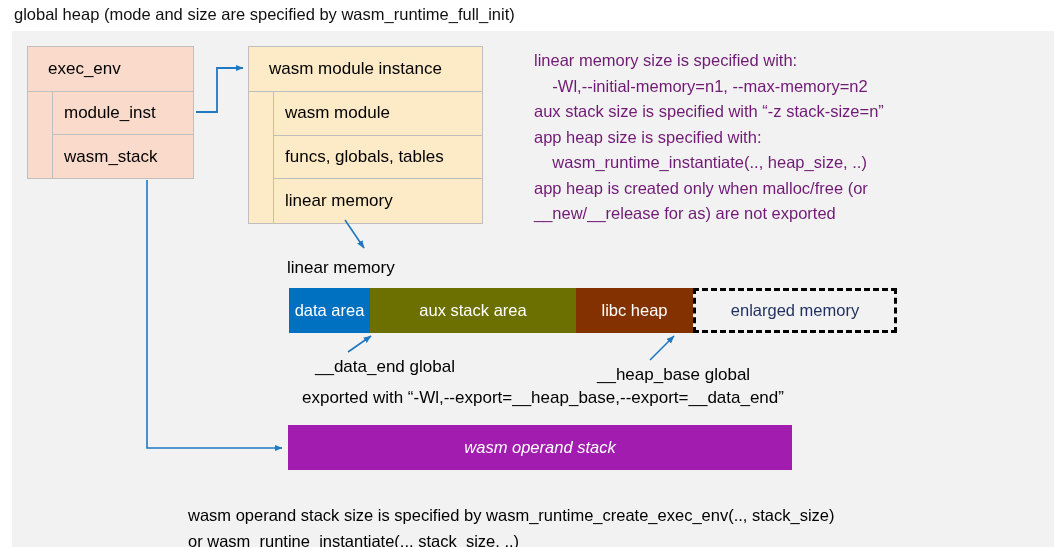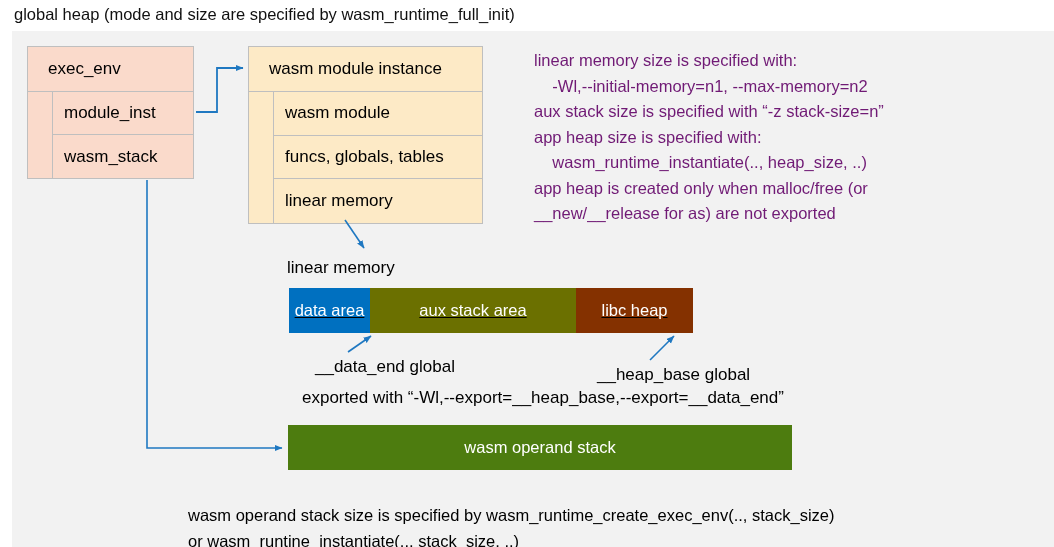--- a/index.html
+++ b/index.html
@@ -122,21 +122,20 @@
   }
 
   
   #mem-bar {
     position: absolute;
     left: 289px;
     top: 288px;
     width: 704px;
     height: 45px;
     display: flex;
-    text-decoration: underline;
   }
   #mem-bar .seg {
     display: flex;
     align-items: center;
     justify-content: center;
     font-size: 16.5px;
     color: #ffffff;
     white-space: nowrap;
     box-sizing: border-box;
   }
@@ -229,27 +228,28 @@
     wasm_runtime_instantiate(.., heap_size, ..)
 app heap is created only when malloc/free (or
 __new/__release for as) are not exported</div>
 
   <div class="lm-caption">linear memory</div>
 
   <div id="mem-bar">
     <div class="seg" style="width: 81px; background: rgb(0, 112, 192);">data area</div>
     <div class="seg" style="width: 206px; background: rgb(107, 112, 0);">aux stack area</div>
     <div class="seg" style="width: 117px; background: rgb(132, 49, 0);">libc heap</div>
+    <div class="seg enlarged" style="width: 204px;">enlarged memory</div>
   </div>
 
   <div class="ann" id="ann-heap-base">__heap_base global</div>
   <div class="ann" id="ann-data-end">__data_end global</div>
   <div class="ann" id="ann-exported">exported with “-Wl,--export=__heap_base,--export=__data_end”</div>
 
-  <div id="operand-stack" style="background: #4d7c0f;">wasm operand stack</div>
+  <div id="operand-stack" style="background: #a21caf; font-style: italic;">wasm operand stack</div>
 
   <div id="bottom-notes">wasm operand stack size is specified by wasm_runtime_create_exec_env(.., stack_size)
 or wasm_runtine_instantiate(.., stack_size, ..)</div>
 
   <svg id="connectors" viewBox="0 0 1054 547">
     <defs>
       <marker id="ah" markerWidth="9" markerHeight="9" refX="7.5" refY="3.2" orient="auto" markerUnits="userSpaceOnUse">
         <path d="M0,0 L8,3.2 L0,6.4 z" fill="#1f78c1"></path>
       </marker>
     </defs>

